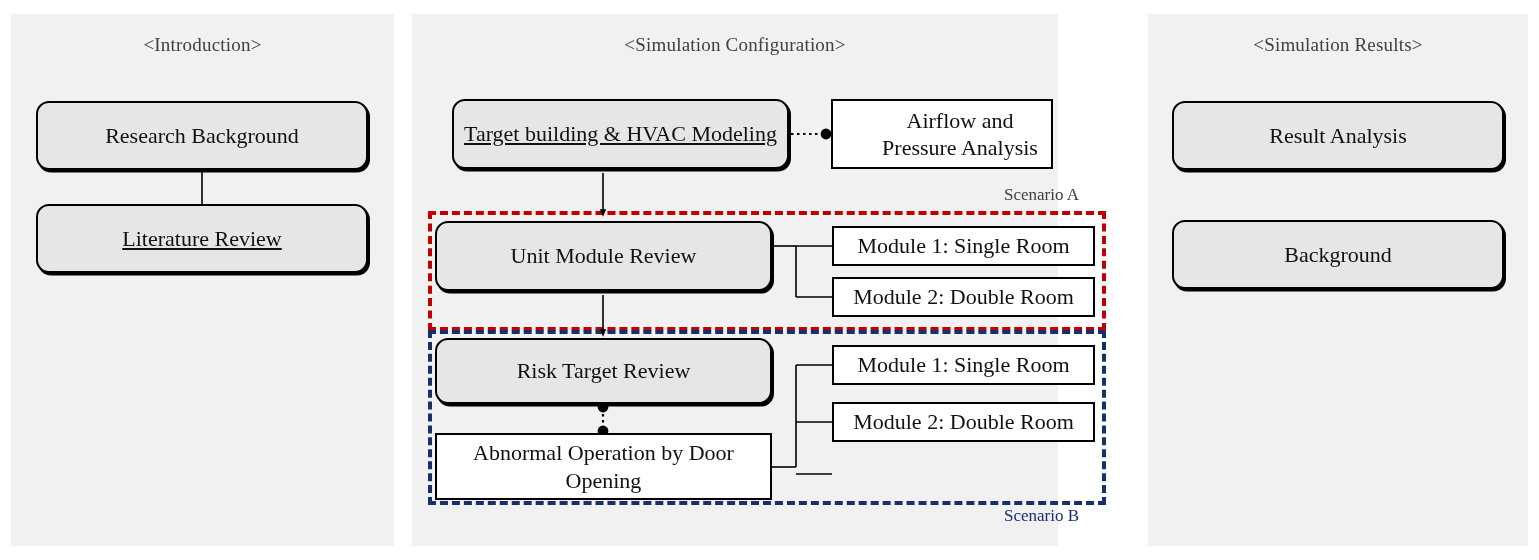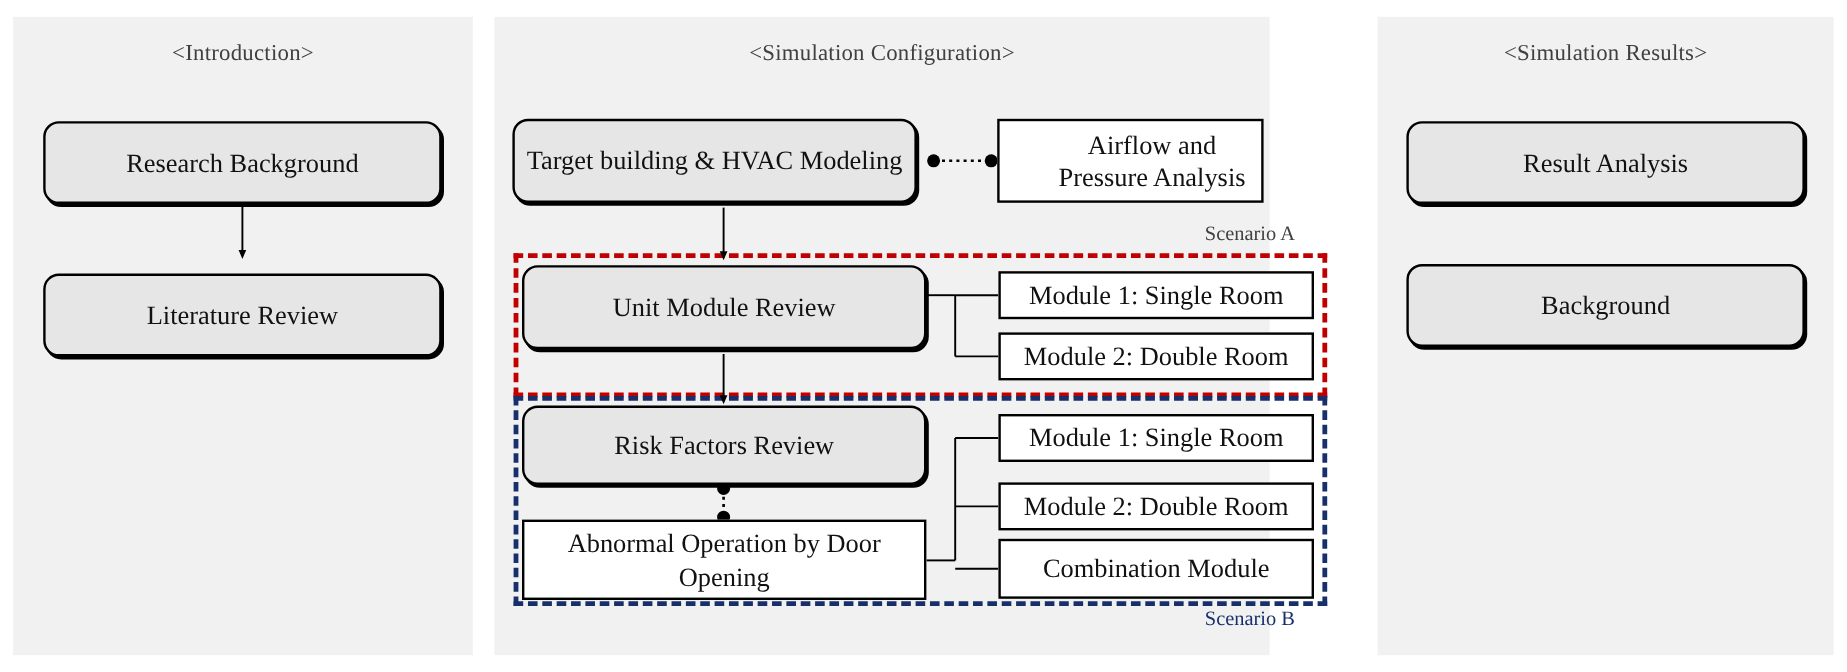--- a/index.html
+++ b/index.html
@@ -93,52 +93,51 @@
 </head>
 <body>
 
 <div id="root">
 
   <div class="panel" id="panel-intro">
     <div class="panel-title">&lt;Introduction&gt;</div>
 
     <div class="box round" style="left:25px; top:87px; width:332px; height:69px;">Research Background</div>
 
-    <div class="box round" style="left:25px; top:214px; width:332px; height:69px;">Literature Review</div>
+    <div class="box round" style="left:25px; top:190px; width:332px; height:69px;text-decoration:underline;">Literature Review</div>
   </div>
 
   <div class="panel" id="panel-config">
     <div class="panel-title">&lt;Simulation Configuration&gt;</div>
   </div>
 
   <div class="scenario-frame" id="frame-a"></div>
   <div class="scenario-frame" id="frame-b"></div>
 
   <div class="scenario-label" id="label-a">Scenario A</div>
   <div class="scenario-label" id="label-b">Scenario B</div>
 
-  <div class="box round" style="left:427px; top:99px; width:337px; height:70px;">Target building &amp; HVAC Modeling</div>
+  <div class="box round" style="left:452px; top:99px; width:337px; height:70px;text-decoration:underline;">Target building &amp; HVAC Modeling</div>
 
   <div class="box rect" style="left:831px; top:99px; width:222px; height:70px;padding-left:36px;">Airflow and Pressure Analysis</div>
 
   <div class="box round" style="left:435px; top:221px; width:337px; height:70px;">Unit Module Review</div>
 
   <div class="box rect" style="left:832px; top:226px; width:263px; height:40px;">Module 1: Single Room</div>
 
   <div class="box rect" style="left:832px; top:277px; width:263px; height:40px;">Module 2: Double Room</div>
 
-  <div class="box round" style="left:435px; top:338px; width:337px; height:66px;">Risk Factors Review</div>
+  <div class="box round" style="left:435px; top:338px; width:337px; height:66px;">Risk Target Review</div>
 
   <div class="box rect" style="left:435px; top:433px; width:337px; height:67px;">Abnormal Operation by Door Opening</div>
 
   <div class="box rect" style="left:832px; top:345px; width:263px; height:40px;">Module 1: Single Room</div>
 
   <div class="box rect" style="left:832px; top:402px; width:263px; height:40px;">Module 2: Double Room</div>
 
-  <div class="box rect" style="left:832px; top:449px; width:263px; height:50px;">Combination Module</div>
 
   <div class="panel" id="panel-results">
     <div class="panel-title">&lt;Simulation Results&gt;</div>
 
     <div class="box round" style="left:24px; top:87px; width:332px; height:69px;">Result Analysis</div>
 
     <div class="box round" style="left:24px; top:206px; width:332px; height:69px;">Background</div>
   </div>
 
   <svg id="wires" viewBox="0 0 1539 560">

